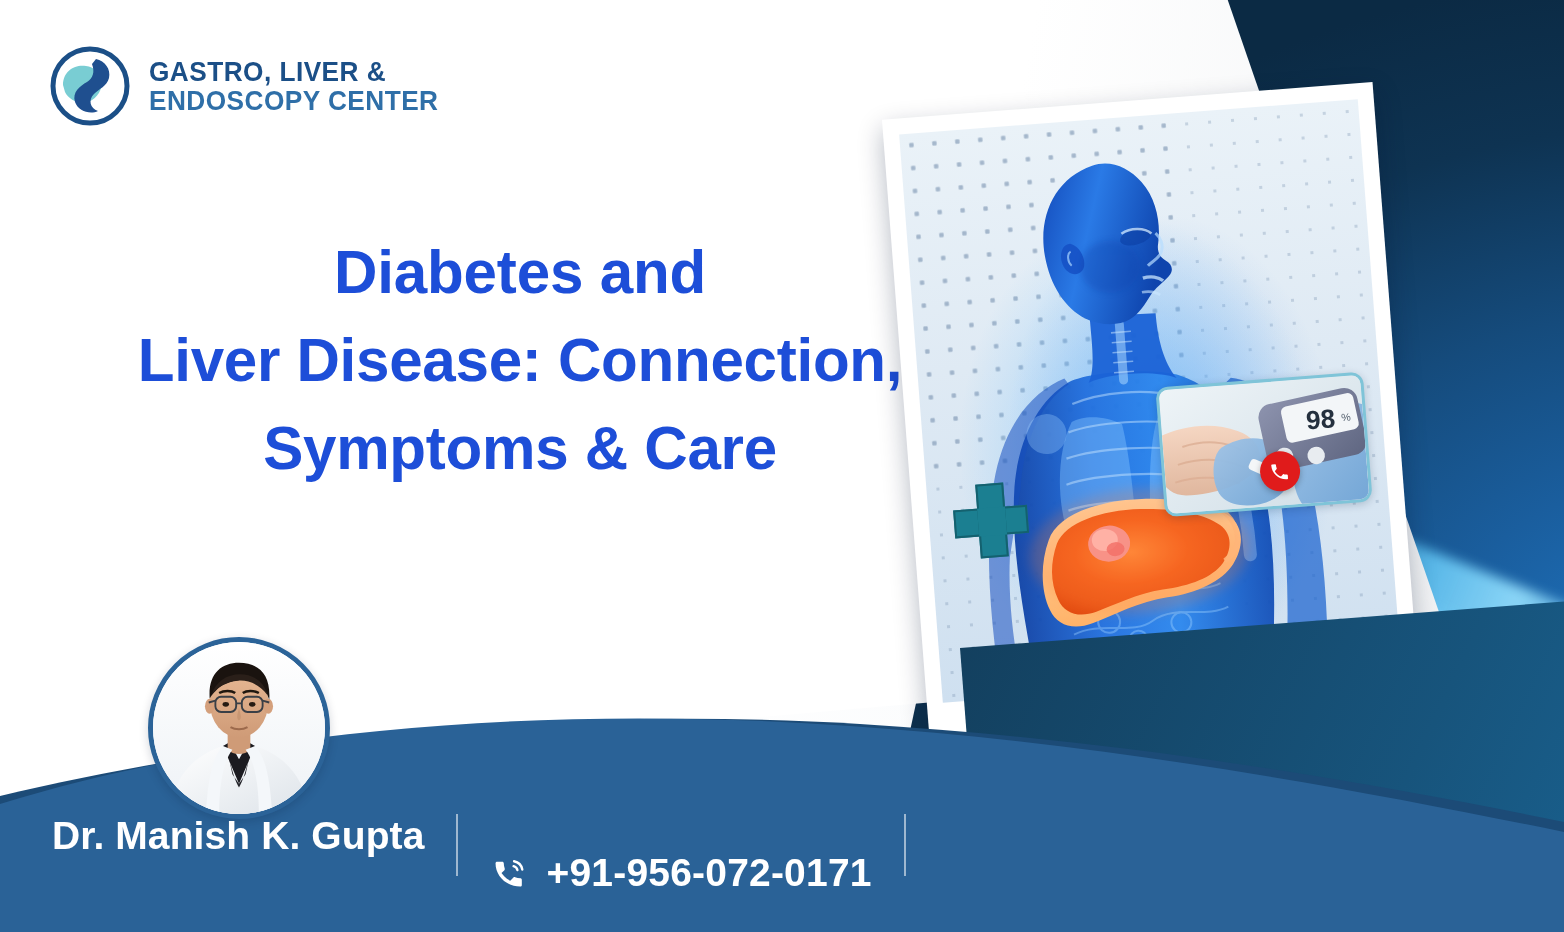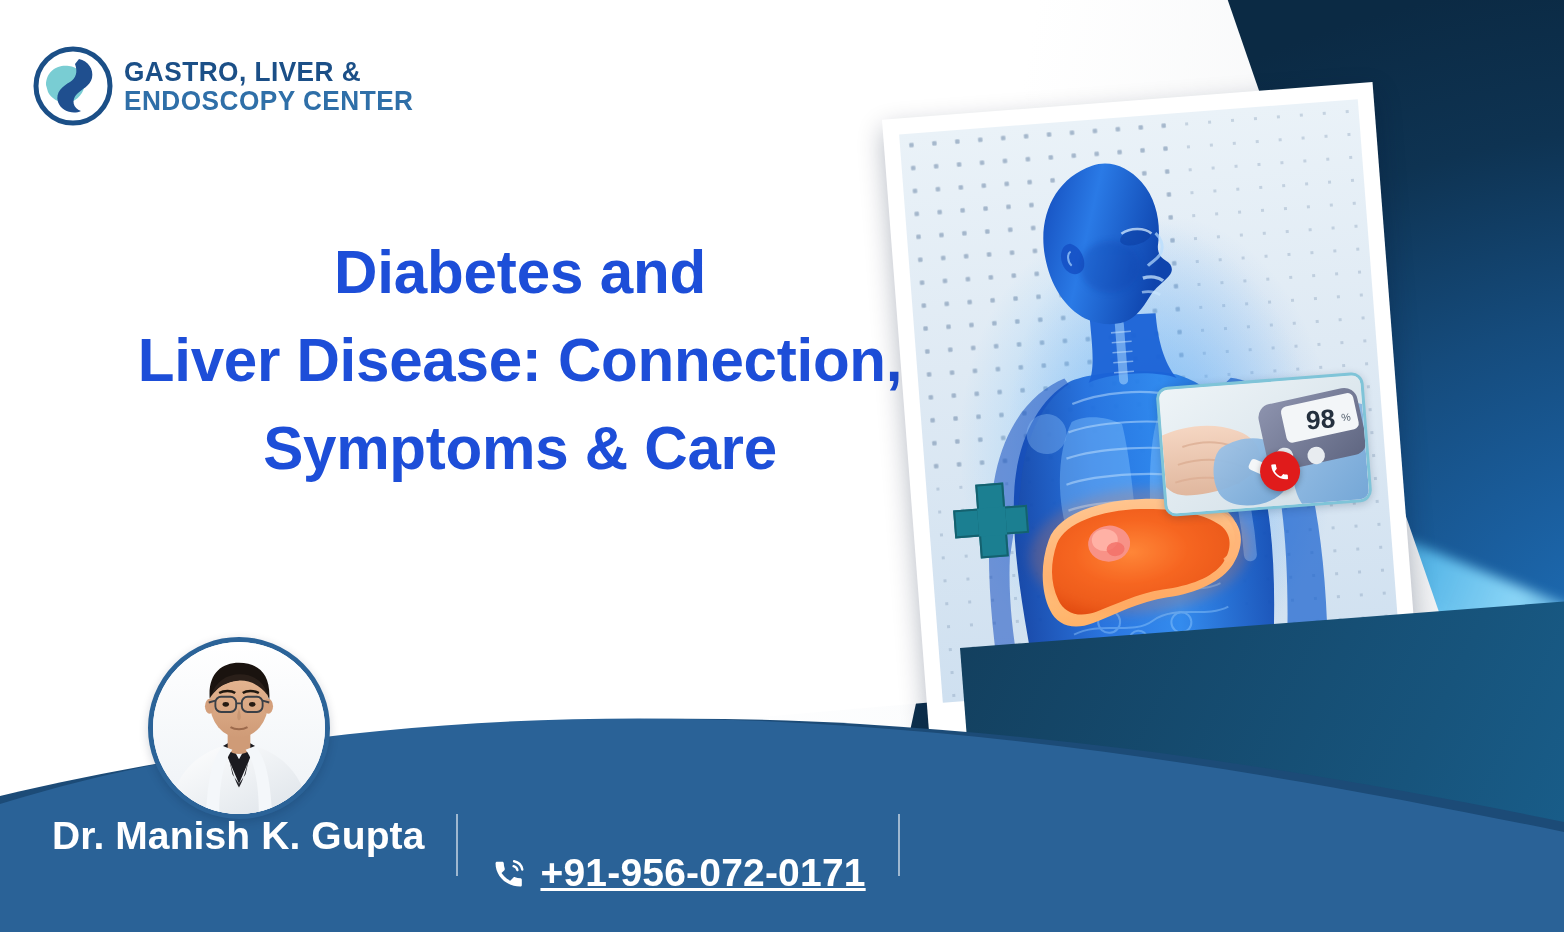--- a/index.html
+++ b/index.html
@@ -47,21 +47,21 @@
   }
   .light-streak2 {
     position:absolute; right:-60px; top:610px;
     width:420px; height:60px;
     background:linear-gradient(90deg, rgba(60,190,255,0) 0%, rgba(120,215,255,.55) 60%, rgba(60,190,255,0) 100%);
     transform:rotate(24deg);
     filter:blur(10px);
   }
 
   
-  .logo { position:absolute; left:32px; top:45px; display:flex; align-items:center; gap:10px; }
+  .logo { position:absolute; left:49px; top:45px; display:flex; align-items:center; gap:18px; }
   .logo-mark { width:82px; height:82px; position:relative; }
   .logo-text { line-height:1.02; }
   .logo-line1 {
     font-size:28.5px; font-weight:bold; color:#1b4f87; letter-spacing:.5px;
     font-family:"Liberation Sans Narrow","Liberation Sans", sans-serif;
     transform:scaleX(.92); transform-origin:left center; white-space:nowrap;
   }
   .logo-line2 {
     font-size:28.5px; font-weight:bold; color:#2f6fa8; letter-spacing:.5px;
     font-family:"Liberation Sans Narrow","Liberation Sans", sans-serif;
@@ -178,21 +178,21 @@
     font-family:"Liberation Sans Narrow","Liberation Sans", sans-serif;
   }
   .doc-name {
     margin-left:52px; font-size:39px; font-weight:bold; letter-spacing:.1px;
     white-space:nowrap;
   }
   .sep {
     width:2px; height:62px; background:rgba(255,255,255,.55);
     margin:0 32px;
   }
-  .contact { display:flex; align-items:center; gap:12px; white-space:nowrap;text-decoration:underline; }
+  .contact { display:flex; align-items:center; gap:18px; white-space:nowrap; }
   .contact .txt { font-size:39px; font-weight:600; letter-spacing:.2px; }
   .icn { display:flex; align-items:center; justify-content:center; flex:0 0 auto; }
 </style>
 </head>
 <body>
 
 <div id="stage">
 
   <div class="bg-dark"></div>
   <div class="light-streak"></div>

